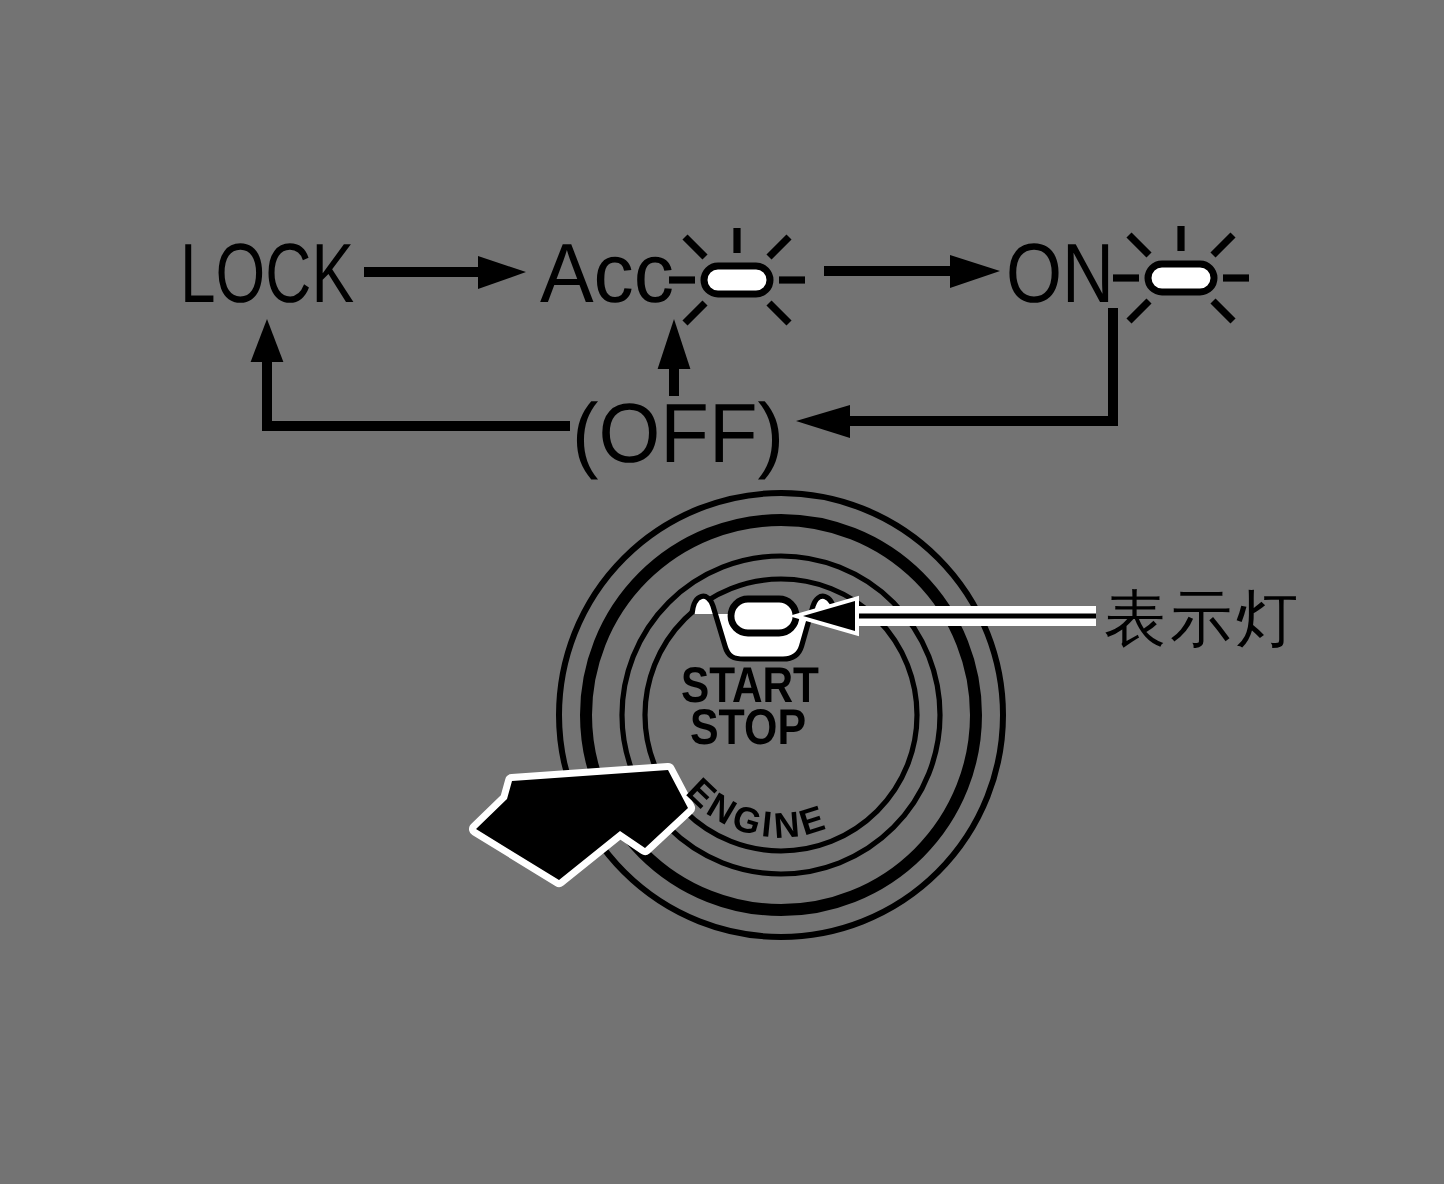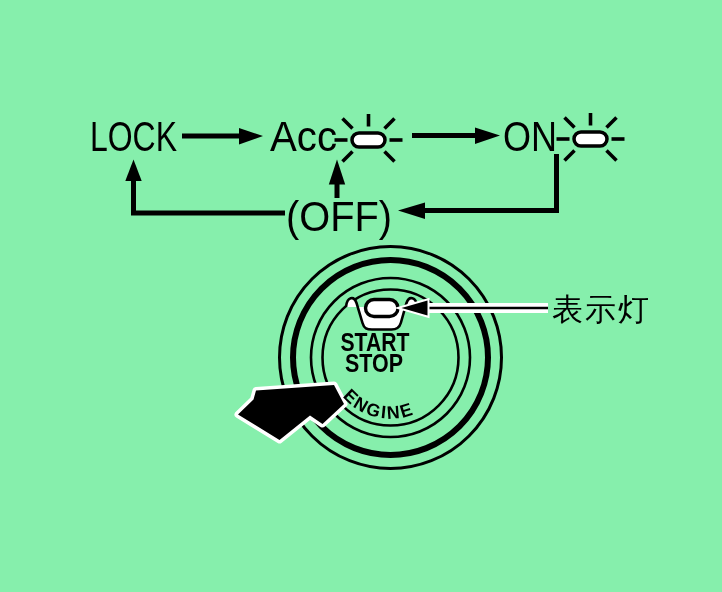--- a/index.html
+++ b/index.html
@@ -1,16 +1,16 @@
 <!DOCTYPE html>
 <html><head>
 <meta charset="utf-8">
 <style>
   html,body{margin:0;padding:0;background:#fff;}
-  .page{position:relative;width:722px;height:592px;background:#86efac;overflow:hidden;}
+  .page{position:relative;width:722px;height:592px;background:#737373;overflow:hidden;}
   svg{display:block;}
   svg text{font-family:"Liberation Sans",sans-serif;fill:#000;}
   .state-lbl{font-size:42px;}
   .btn-lbl{font-weight:bold;}
 </style>
 </head>
 <body>
 
 <div class="page">
 <svg width="722" height="592" viewBox="0 0 722 592">

